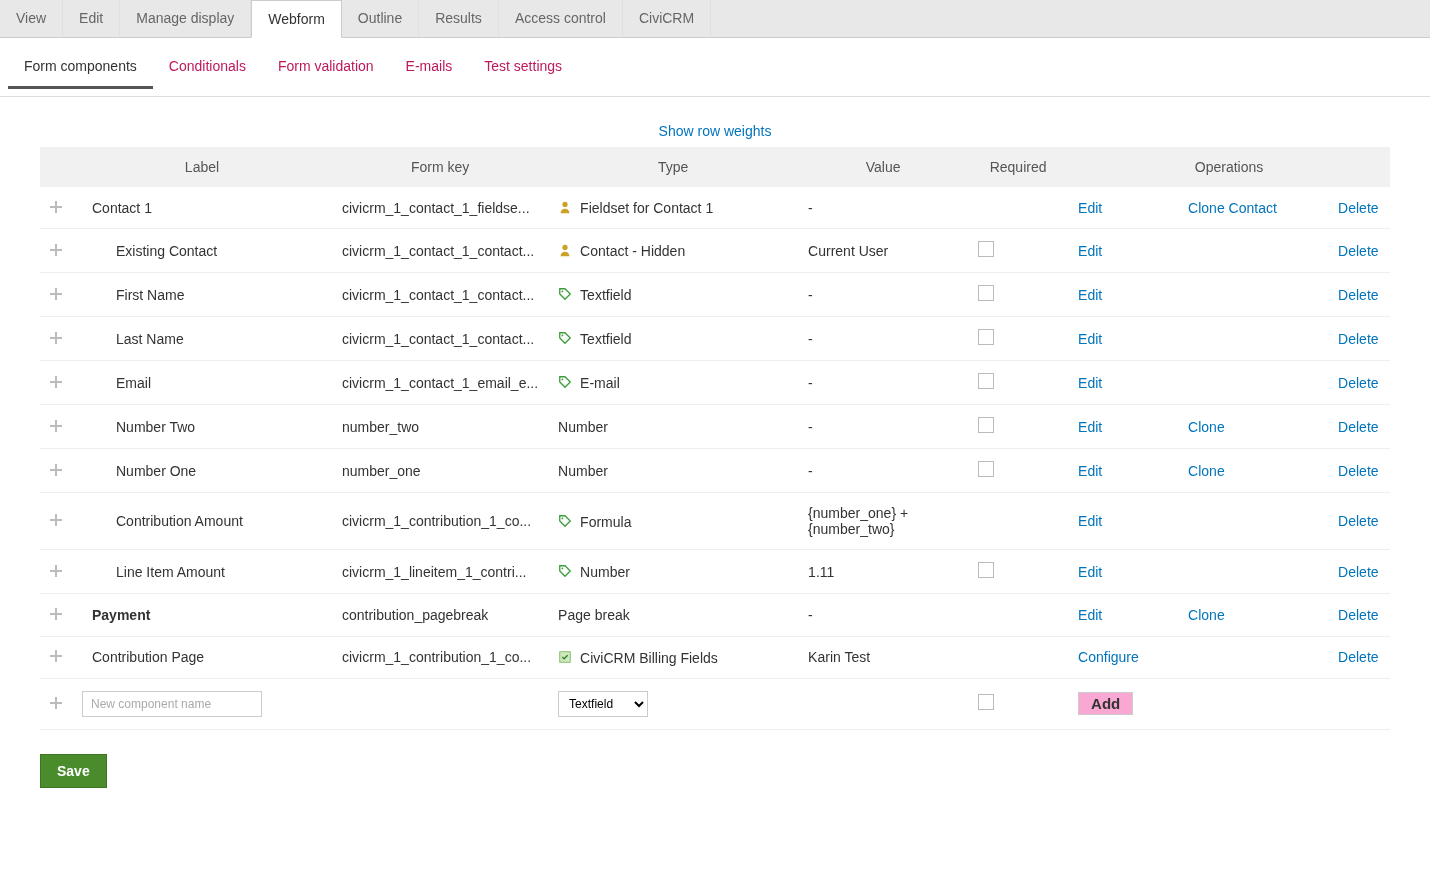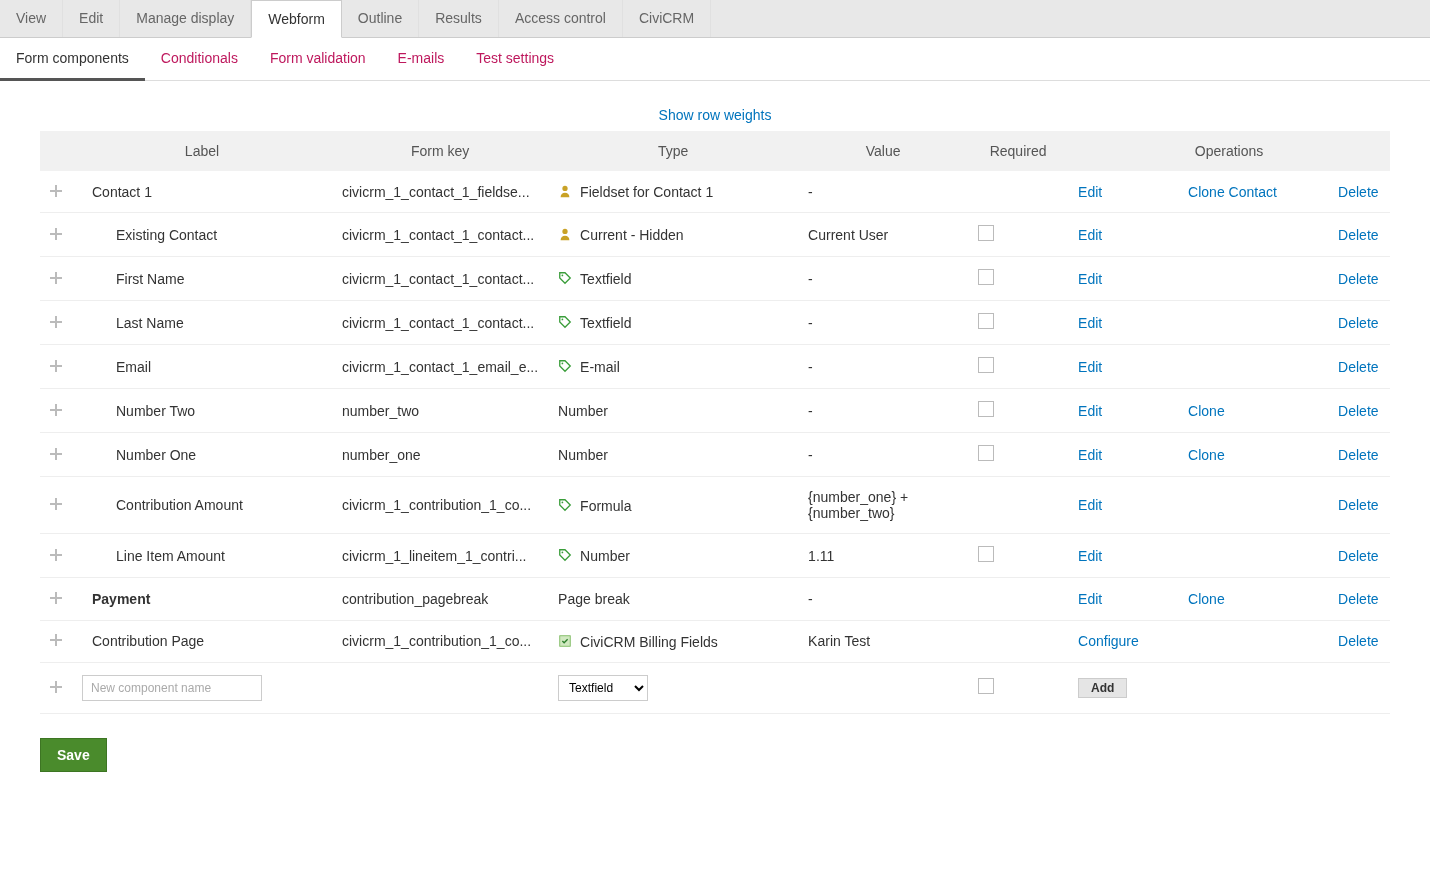--- a/index.html
+++ b/index.html
@@ -25,21 +25,21 @@
   .primary-tabs .tab.active {
     background: #ffffff;
     color: #333;
     border: 1px solid #ccc;
     border-bottom: 1px solid #fff;
     margin-bottom: -1px;
   }
   .secondary-tabs {
     display: flex;
     border-bottom: 1px solid #ddd;
-    padding: 0;
+    padding: 8px;
   }
   .secondary-tabs .tab {
     padding: 12px 16px;
     color: #be185d;
     cursor: pointer;
     font-size: 14px;
   }
   .secondary-tabs .tab.active {
     color: #333;
     border-bottom: 3px solid #555;
@@ -122,24 +122,24 @@
   }
   input.new-name::placeholder { color: #aaa; }
   select.type-select {
     padding: 4px 6px;
     border: 1px solid #ccc;
     background: #fff;
     font-size: 12px;
     width: 90px;
   }
   button.add-btn {
-    background: #e5e5e5;
+    background: #f9a8d4;
     border: 1px solid #ccc;
     padding: 2px 12px;
-    font-size: 12px;
+    font-size: 15px;
     cursor: pointer;
     color: #333;
     font-weight: 600;
   }
   button.save-btn {
     background: #4a8b2c;
     color: #fff;
     border: 1px solid #3d7523;
     padding: 8px 16px;
     font-size: 14px;
@@ -212,21 +212,21 @@
           <td class="required-cell"></td>
           <td class="ops-cell"><span class="op-col op-edit"><a class="link">Edit</a></span><span class="op-col op-clone"><a class="link">Clone Contact</a></span><span class="op-col op-delete"><a class="link">Delete</a></span></td>
         </tr>
         <tr>
           <td class="drag-handle indent-1"><span class="move-cross"></span></td>
           <td class="label-cell"><span class="indent-1" style="display: inline-block;">Existing Contact</span></td>
           <td class="formkey-cell">civicrm_1_contact_1_contact...</td>
           <td class="type-cell"><span class="icon"><svg viewBox="0 0 16 16" width="14" height="14">
                 <circle cx="8" cy="5" r="3" fill="#c9a227"></circle>
                 <path d="M3 15c0-3 2-5 5-5s5 2 5 5" fill="#c9a227"></path>
-              </svg></span><span class="type-text">Current - Hidden</span></td>
+              </svg></span><span class="type-text">Contact - Hidden</span></td>
           <td class="value-cell">Current User</td>
           <td class="required-cell"><input type="checkbox" class="req" style=""></td>
           <td class="ops-cell"><span class="op-col op-edit"><a class="link">Edit</a></span><span class="op-col op-clone"></span><span class="op-col op-delete"><a class="link">Delete</a></span></td>
         </tr>
         <tr>
           <td class="drag-handle indent-1"><span class="move-cross"></span></td>
           <td class="label-cell"><span class="indent-1" style="display: inline-block;">First Name</span></td>
           <td class="formkey-cell">civicrm_1_contact_1_contact...</td>
           <td class="type-cell"><span class="icon"><svg viewBox="0 0 16 16" width="14" height="14">
                 <path d="M2 2l6 0 6 6-6 6-6-6z" fill="none" stroke="#3a9d3a" stroke-width="1.5"></path>

